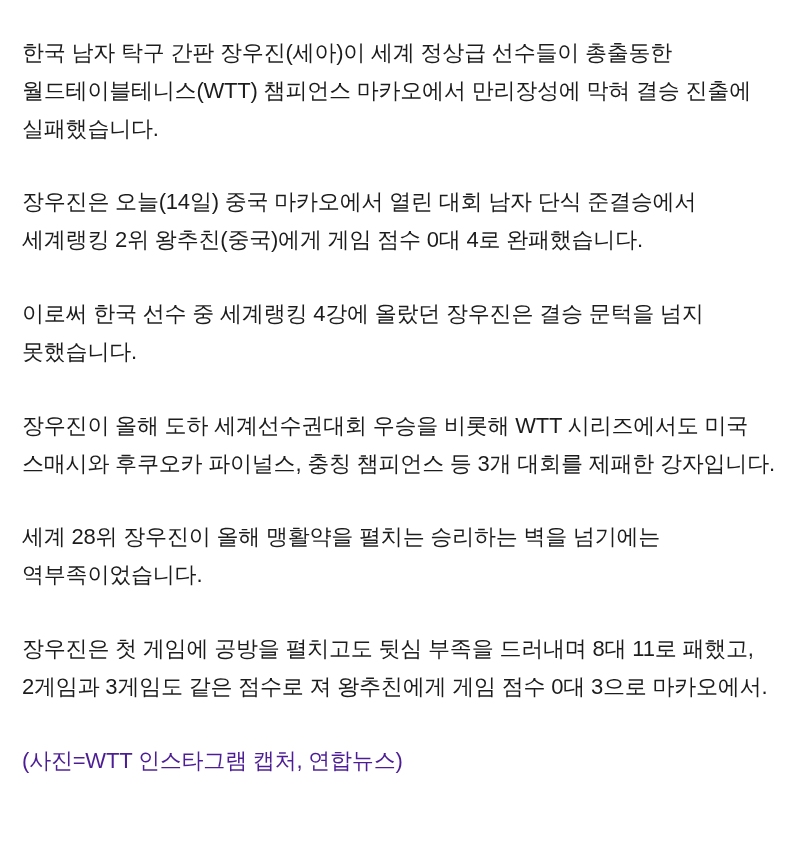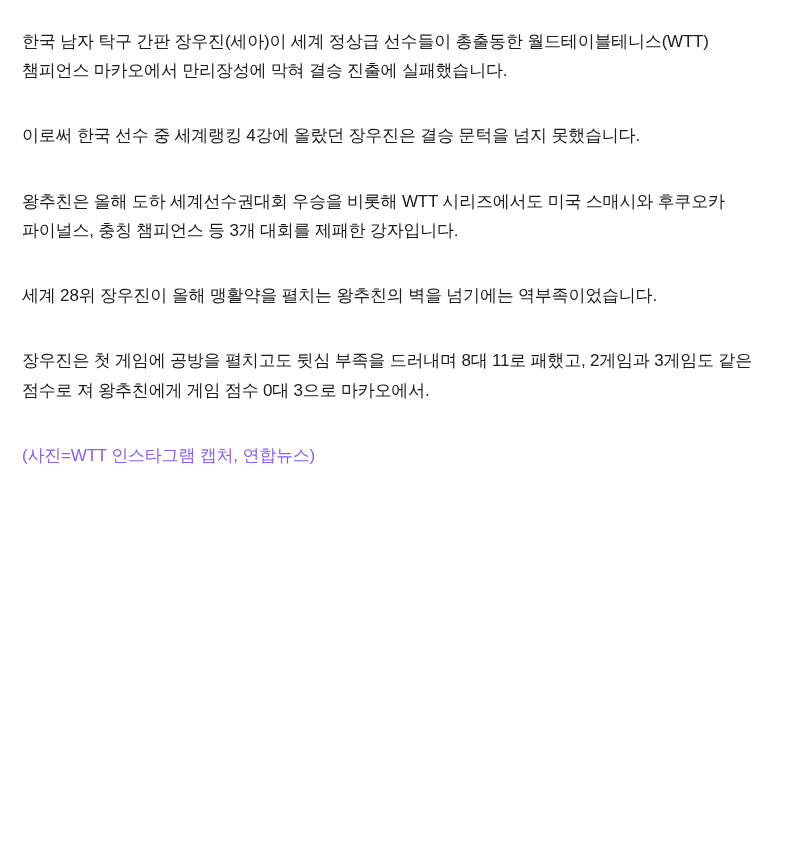--- a/index.html
+++ b/index.html
@@ -12,37 +12,38 @@
     min-height: 845px;
     font-family: "Liberation Sans", "DejaVu Sans", sans-serif;
     color: #1a1a1a;
   }
   .article {
     padding: 26px 22px 20px 22px;
     box-sizing: border-box;
     width: 800px;
   }
   .article p {
-    margin: 1px 0 36px 0;
-    font-size: 17px;
+    margin: 8px 0 36px 0;
+    font-size: 22px;
     line-height: 1.72;
     letter-spacing: -0.2px;
     color: #1c1c1c;
     word-break: keep-all;
   }
   .article p:last-child {
     margin-bottom: 0;
   }
   .article p.caption {
-    color: #8b5cf6;
+    color: #4c1d95;
   }
 </style>
 </head>
 <body>
 
 <div class="article">
   <p>한국 남자 탁구 간판 장우진(세아)이 세계 정상급 선수들이 총출동한 월드테이블테니스(WTT) 챔피언스 마카오에서 만리장성에 막혀 결승 진출에 실패했습니다.</p>
+  <p>장우진은 오늘(14일) 중국 마카오에서 열린 대회 남자 단식 준결승에서 세계랭킹 2위 왕추친(중국)에게 게임 점수 0대 4로 완패했습니다.</p>
   <p>이로써 한국 선수 중 세계랭킹 4강에 올랐던 장우진은 결승 문턱을 넘지 못했습니다.</p>
-  <p>왕추친은 올해 도하 세계선수권대회 우승을 비롯해 WTT 시리즈에서도 미국 스매시와 후쿠오카 파이널스, 충칭 챔피언스 등 3개 대회를 제패한 강자입니다.</p>
-  <p>세계 28위 장우진이 올해 맹활약을 펼치는 왕추친의 벽을 넘기에는 역부족이었습니다.</p>
+  <p>장우진이 올해 도하 세계선수권대회 우승을 비롯해 WTT 시리즈에서도 미국 스매시와 후쿠오카 파이널스, 충칭 챔피언스 등 3개 대회를 제패한 강자입니다.</p>
+  <p>세계 28위 장우진이 올해 맹활약을 펼치는 승리하는 벽을 넘기에는 역부족이었습니다.</p>
   <p>장우진은 첫 게임에 공방을 펼치고도 뒷심 부족을 드러내며 8대 11로 패했고, 2게임과 3게임도 같은 점수로 져 왕추친에게 게임 점수 0대 3으로 마카오에서.</p>
   <p class="caption">(사진=WTT 인스타그램 캡처, 연합뉴스)</p>
 </div>
 
 </body></html>

